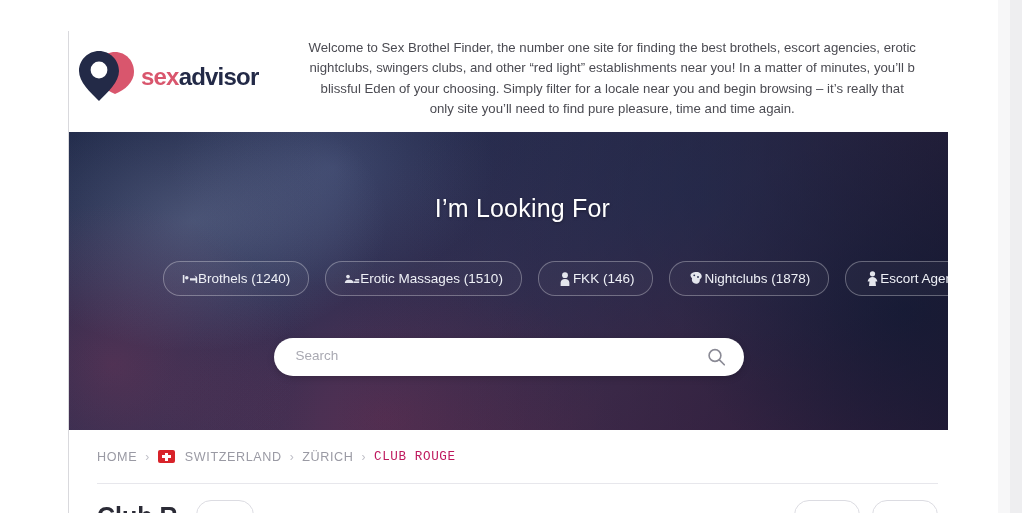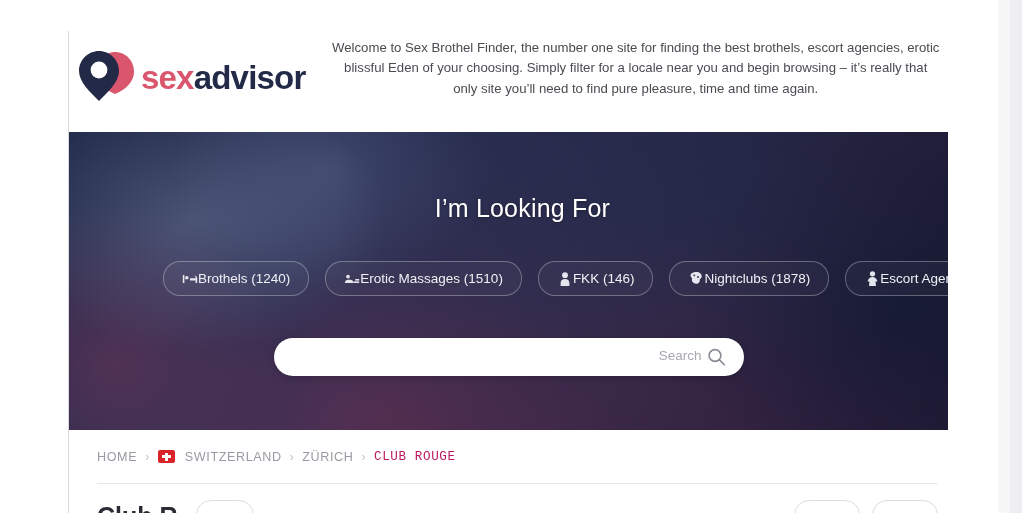--- a/index.html
+++ b/index.html
@@ -63,21 +63,21 @@
 
   .logo-mark {
     position: relative;
     width: 62px;
     height: 58px;
     flex: 0 0 auto;
   }
   .logo-mark svg { display: block; }
 
   .logo-text {
-    font-size: 33px;
+    font-size: 24px;
     font-weight: 700;
     letter-spacing: -0.8px;
     margin-left: 2px;
     line-height: 1;
     white-space: nowrap;
   }
   .logo-text .part-sex { color: #d9566d; }
   .logo-text .part-advisor { color: #232a47; }
 
   .welcome {
@@ -188,21 +188,20 @@
     border: 0;
     outline: 0;
     background: transparent;
     font-family: "Liberation Sans", sans-serif;
     font-size: 13.5px;
     color: #4a4a52;
     padding: 0 42px 4px 22px;
     width: 100%;
     height: 100%;
     border-radius: 19px;
-    text-align: right;
   }
   .search-input::placeholder { color: #a9a9b2; }
   .search-icon {
     position: absolute;
     right: 18px; top: 50%;
     transform: translateY(-50%);
     width: 19px; height: 19px;
     cursor: pointer;
   }
   .search-icon svg { display: block; }
@@ -317,20 +316,21 @@
             <circle cx="22" cy="22" r="8.4" fill="#ffffff"></circle>
           </svg>
         </span>
         <span class="logo-text">
           <span class="part-sex">sex</span><span class="part-advisor">advisor</span>
         </span>
       </div>
 
       <div class="welcome">
         <p>Welcome to Sex Brothel Finder, the number one site for finding the best brothels, escort agencies, erotic</p>
+        <p>nightclubs, swingers clubs, and other “red light” establishments near you! In a matter of minutes, you’ll b</p>
         <p>blissful Eden of your choosing. Simply filter for a locale near you and begin browsing – it’s really that</p>
         <p>only site you’ll need to find pure pleasure, time and time again.</p>
       </div>
     </div>
 
     <div class="hero">
       <div class="hero-inner">
 
         <div class="hero-title">I’m Looking For</div>
 

